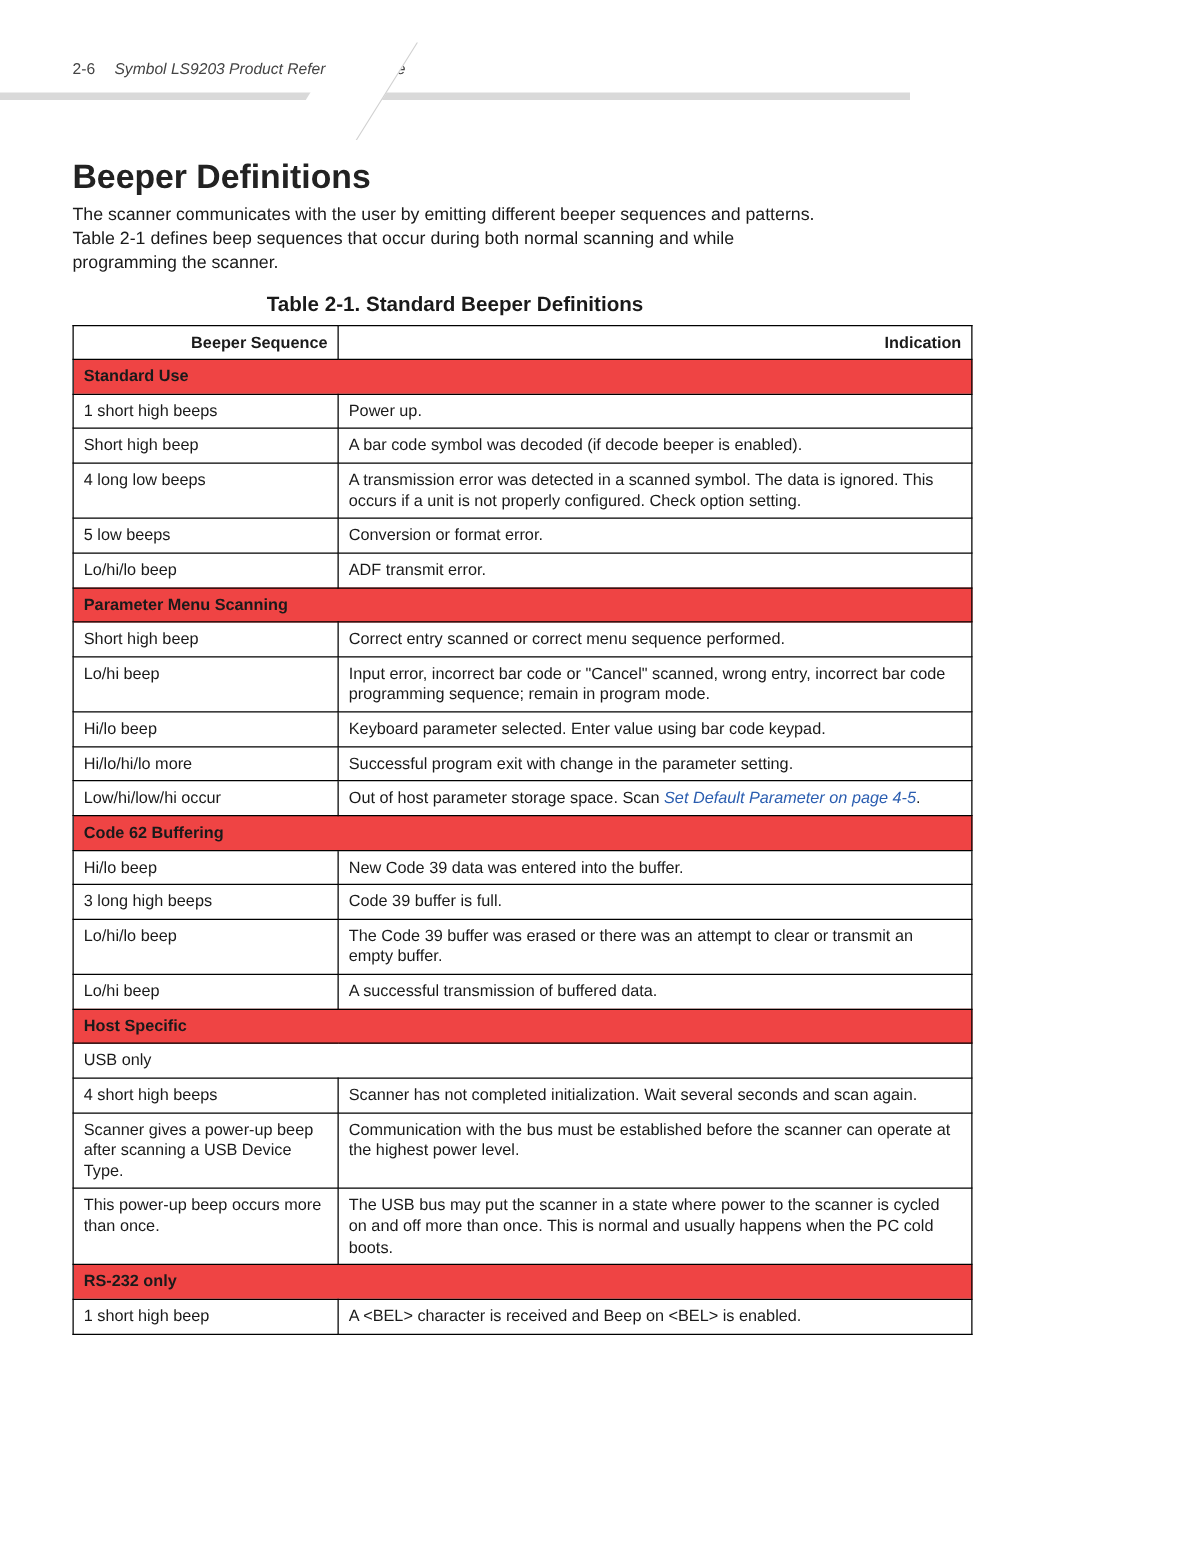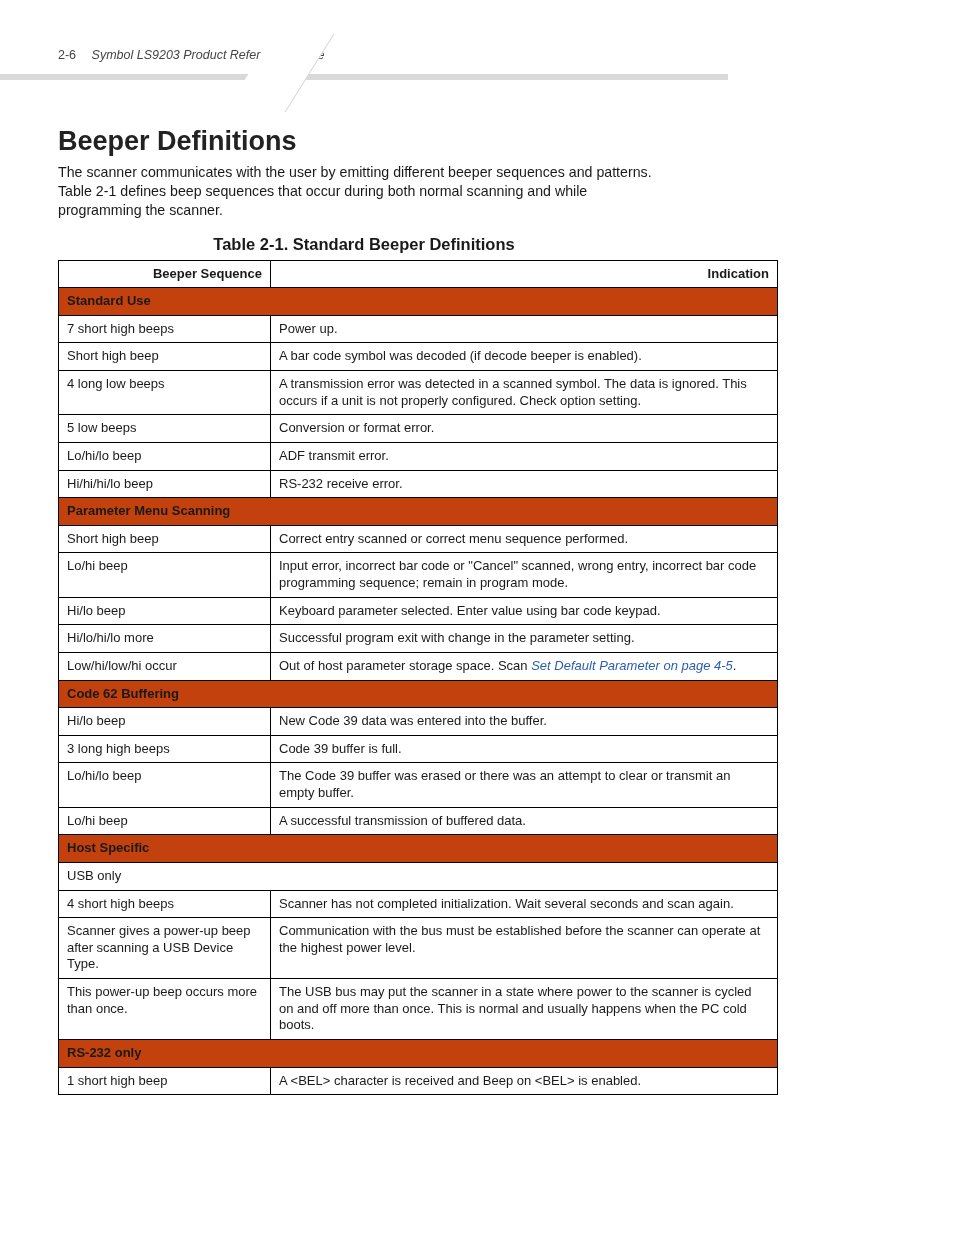--- a/index.html
+++ b/index.html
@@ -92,21 +92,21 @@
     vertical-align: top;
     line-height: 1.28;
   }
   table.defs th {
     font-weight: 700;
     text-align: right;
   }
   table.defs th.col-seq { width: 195px; }
   table.defs td.section-hdr {
     font-weight: 700;
-    background: #c2410c;
+    background: #ef4444;
   }
   table.defs a.xref {
     color: #2a5db0;
     font-style: italic;
     text-decoration: none;
   }
 </style>
 </head>
 <body>
 
@@ -131,44 +131,40 @@
         <tr>
           <th class="col-seq">Beeper Sequence</th>
           <th>Indication</th>
         </tr>
       </thead>
       <tbody id="tbody">
           <tr>
             <td class="section-hdr" colspan="2">Standard Use</td>
           </tr>
           <tr>
-            <td>7 short high beeps</td>
+            <td>1 short high beeps</td>
             <td>Power up.</td>
           </tr>
           <tr>
             <td>Short high beep</td>
             <td>A bar code symbol was decoded (if decode beeper is enabled).</td>
           </tr>
           <tr>
             <td>4 long low beeps</td>
             <td>A transmission error was detected in a scanned symbol. The data is ignored. This occurs if a unit is not properly configured. Check option setting.</td>
           </tr>
           <tr>
             <td>5 low beeps</td>
             <td>Conversion or format error.</td>
           </tr>
           <tr>
             <td>Lo/hi/lo beep</td>
             <td>ADF transmit error.</td>
           </tr>
           <tr>
-            <td>Hi/hi/hi/lo beep</td>
-            <td>RS-232 receive error.</td>
-          </tr>
-          <tr>
             <td class="section-hdr" colspan="2">Parameter Menu Scanning</td>
           </tr>
           <tr>
             <td>Short high beep</td>
             <td>Correct entry scanned or correct menu sequence performed.</td>
           </tr>
           <tr>
             <td>Lo/hi beep</td>
             <td>Input error, incorrect bar code or "Cancel" scanned, wrong entry, incorrect bar code programming sequence; remain in program mode.</td>
           </tr>

